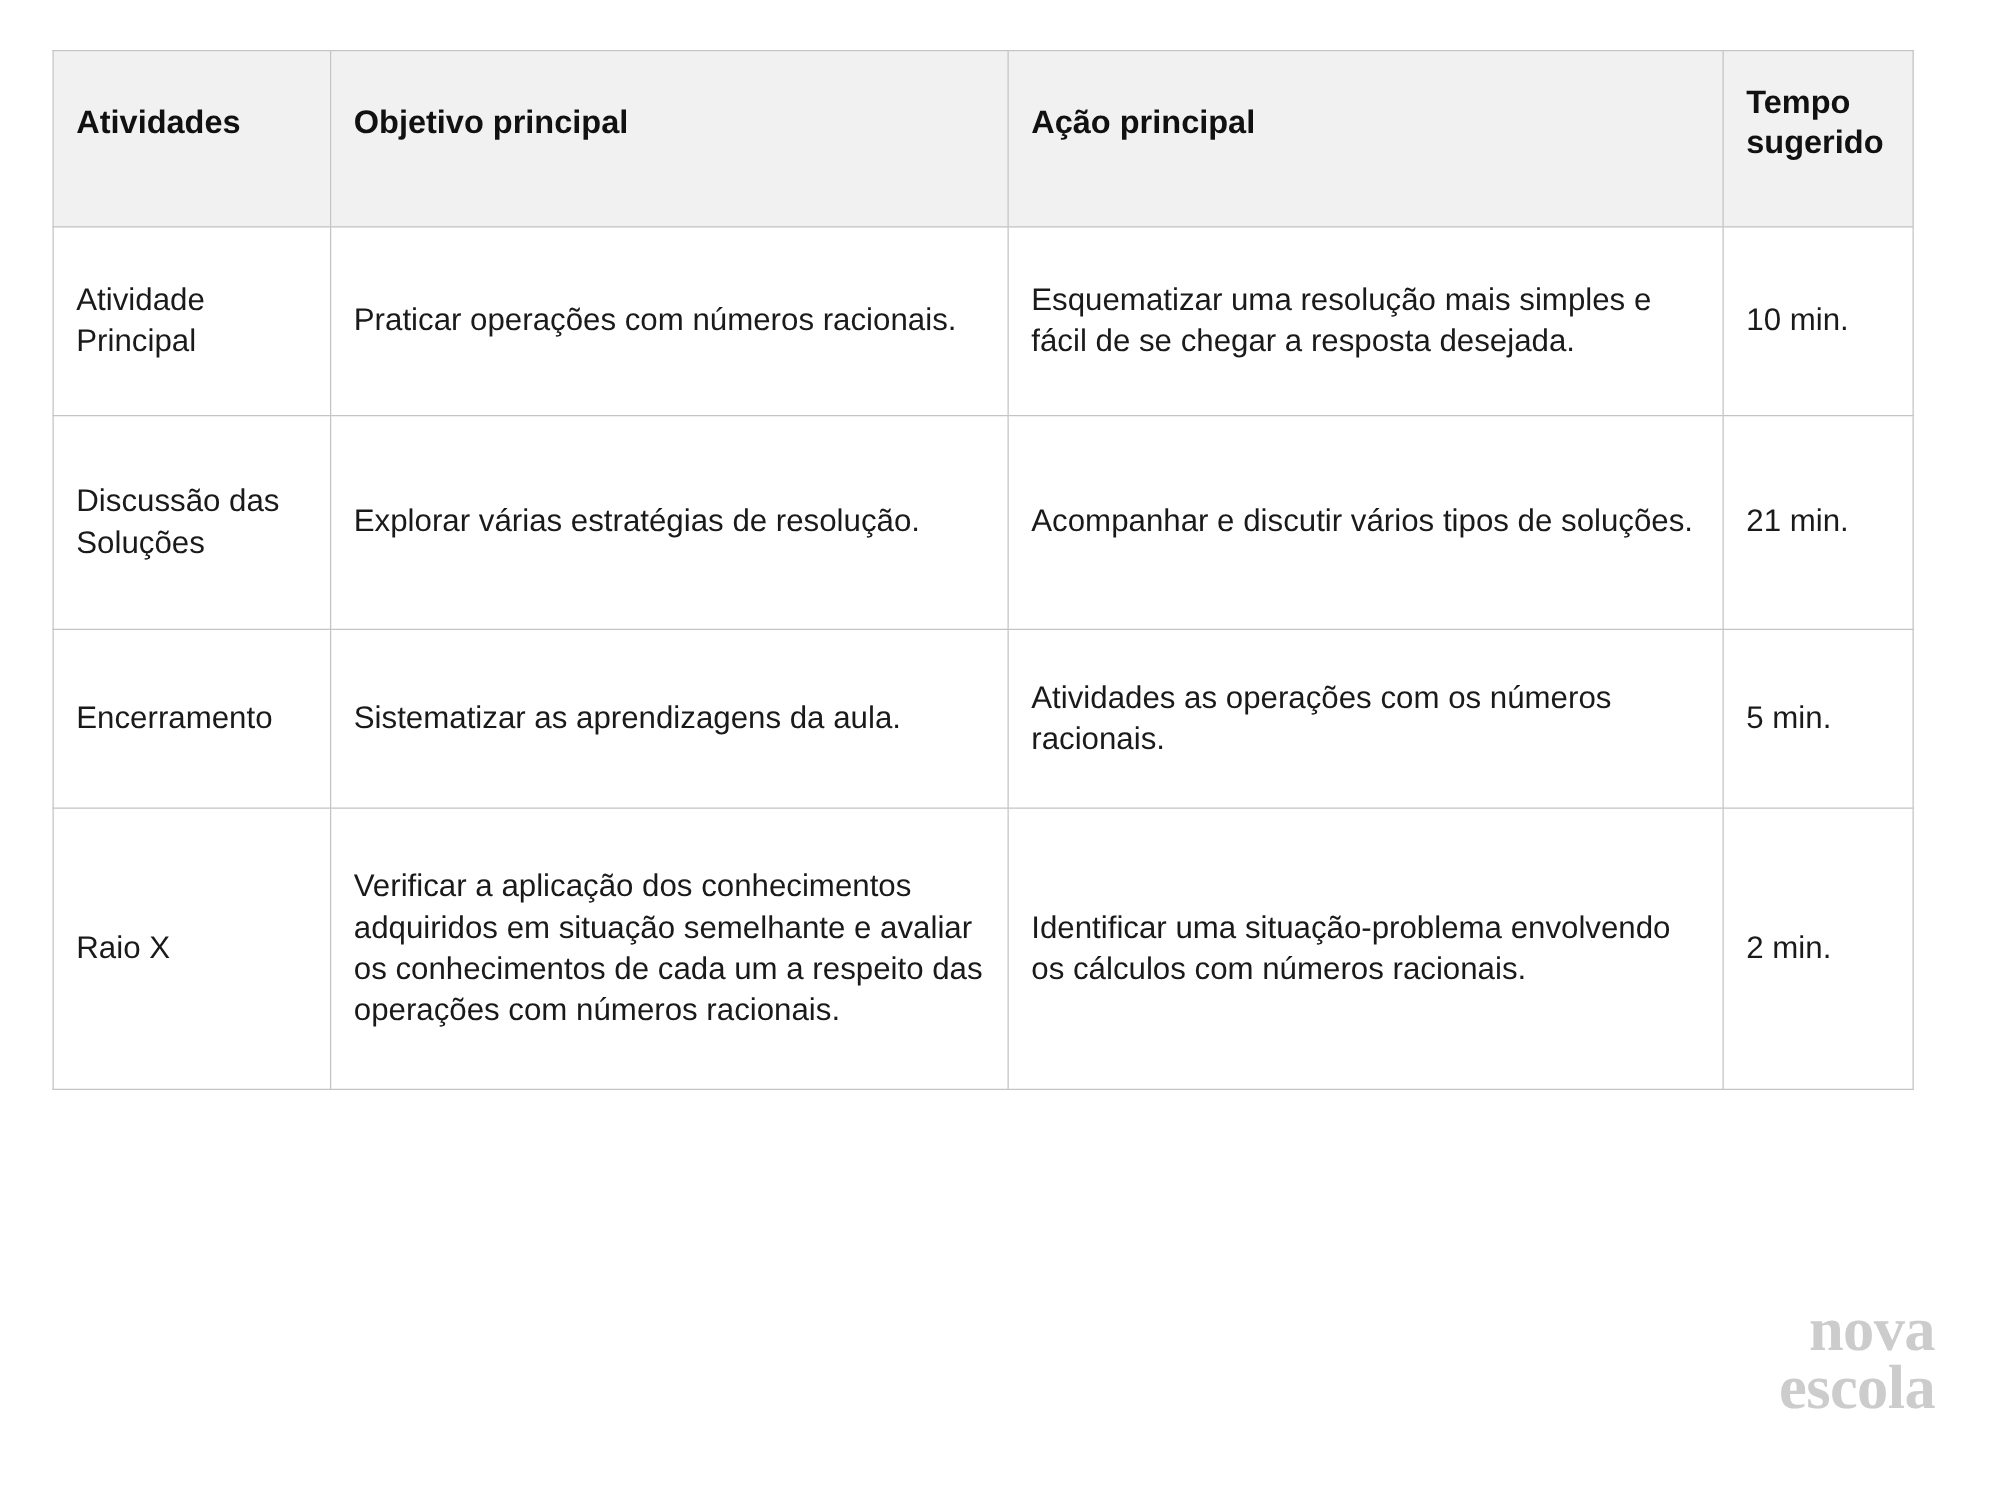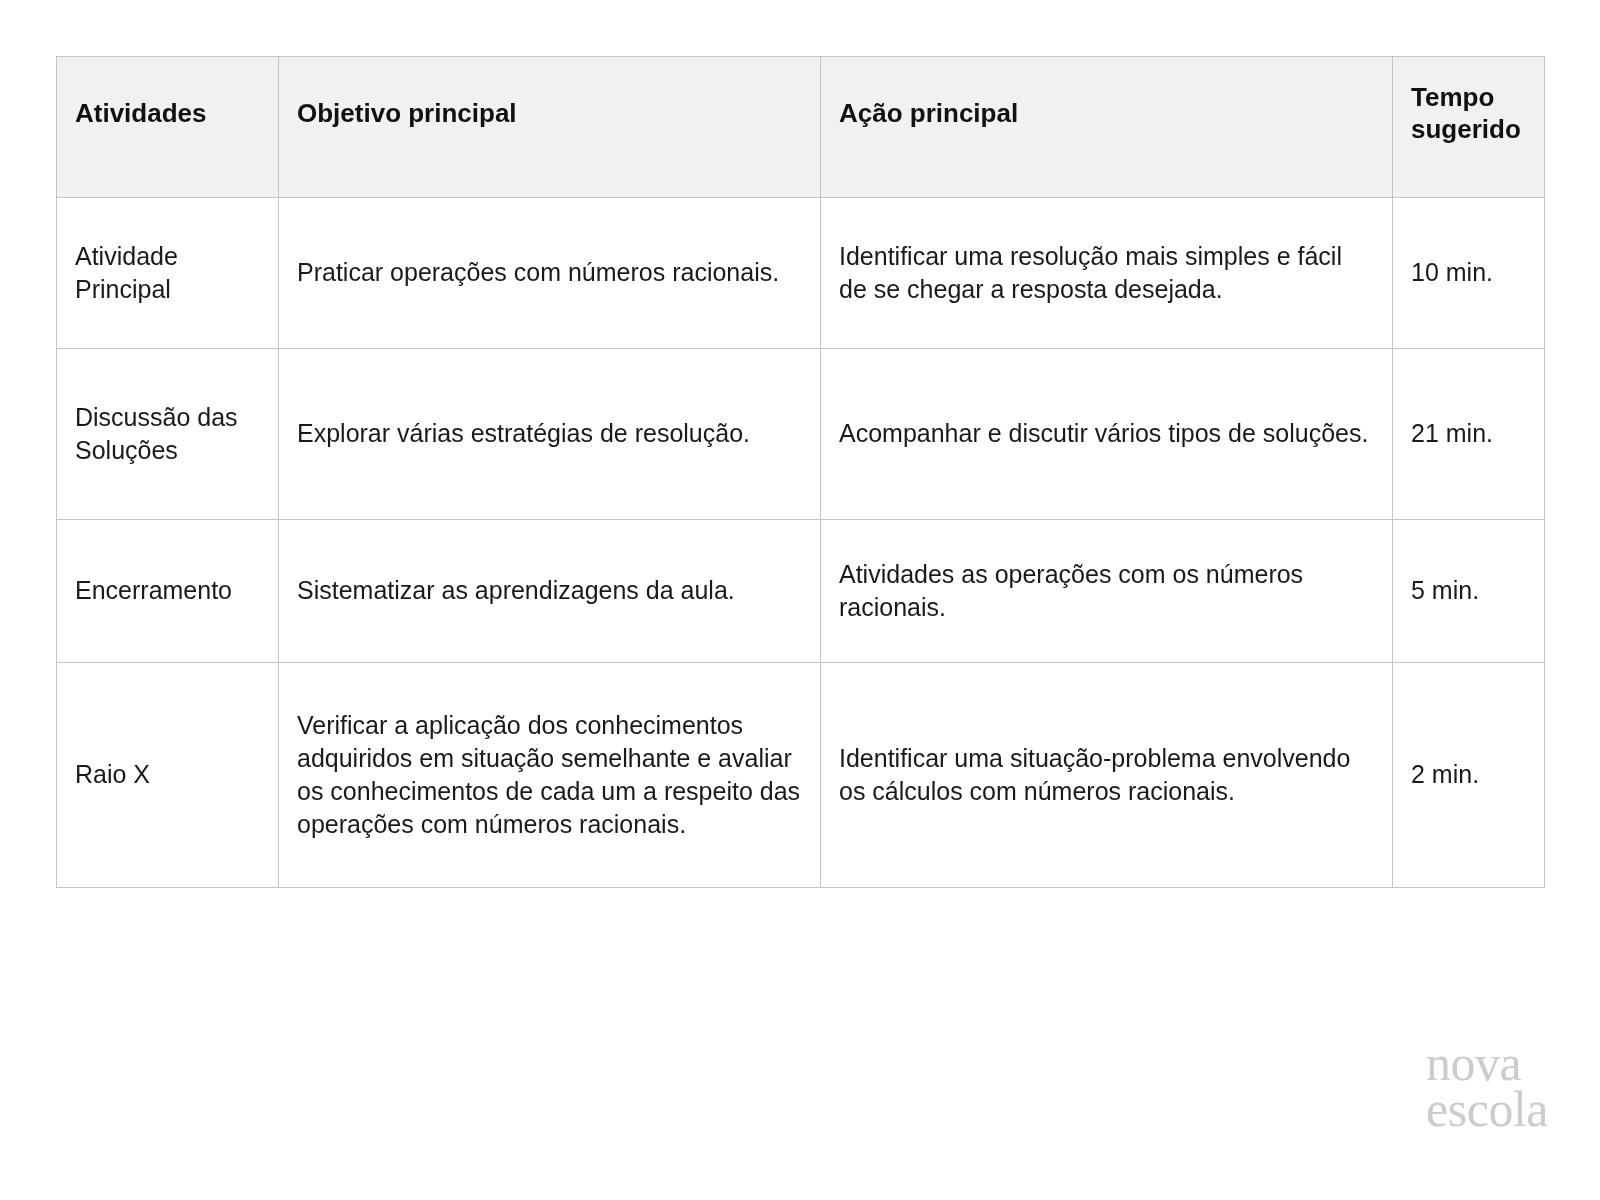--- a/index.html
+++ b/index.html
@@ -16,23 +16,22 @@
     position: relative;
     width: 1600px;
     height: 1200px;
     background: #ffffff;
     overflow: hidden;
   }
 
   .table-wrap {
     position: absolute;
     left: 42px;
-    top: 56px;
+    top: 40px;
     width: 1488px;
-    margin-left: 14px;
   }
 
   table.plan-table {
     border-collapse: collapse;
     width: 1488px;
     table-layout: fixed;
     background: #ffffff;
   }
 
   table.plan-table col.c1 { width: 222px; }
@@ -94,23 +93,23 @@
   tr.row-retomada td { height: 106px; }
   tr.row-atividade td { height: 130px; }
   tr.row-discussao td { height: 150px; }
   tr.row-encerramento td { height: 122px; }
   tr.row-raiox td { height: 204px; }
 
   .logo {
     position: absolute;
     right: 52px;
     bottom: 68px;
-    text-align: left;
+    text-align: right;
     font-family: "Liberation Serif", serif;
-    font-weight: normal;
+    font-weight: bold;
     font-size: 50px;
     line-height: 0.92;
     color: #cccccc;
     letter-spacing: -0.5px;
     user-select: none;
   }
   .logo .logo-line { display: block; }
 </style>
 </head>
 <body>
@@ -140,21 +139,21 @@
             <span class="th-inner">Tempo sugerido</span>
           </th>
         </tr>
       </thead>
       <tbody>
 
 
         <tr class="row-atividade">
           <td class="cell-activity">Atividade Principal</td>
           <td class="cell-objective">Praticar operações com números racionais.</td>
-          <td class="cell-action">Identificar uma resolução mais simples e fácil de se chegar a resposta desejada.</td>
+          <td class="cell-action">Esquematizar uma resolução mais simples e fácil de se chegar a resposta desejada.</td>
           <td class="cell-time">10 min.</td>
         </tr>
 
         <tr class="row-discussao">
           <td class="cell-activity">Discussão das Soluções</td>
           <td class="cell-objective">Explorar várias estratégias de resolução.</td>
           <td class="cell-action">Acompanhar e discutir vários tipos de soluções.</td>
           <td class="cell-time">21 min.</td>
         </tr>
 

